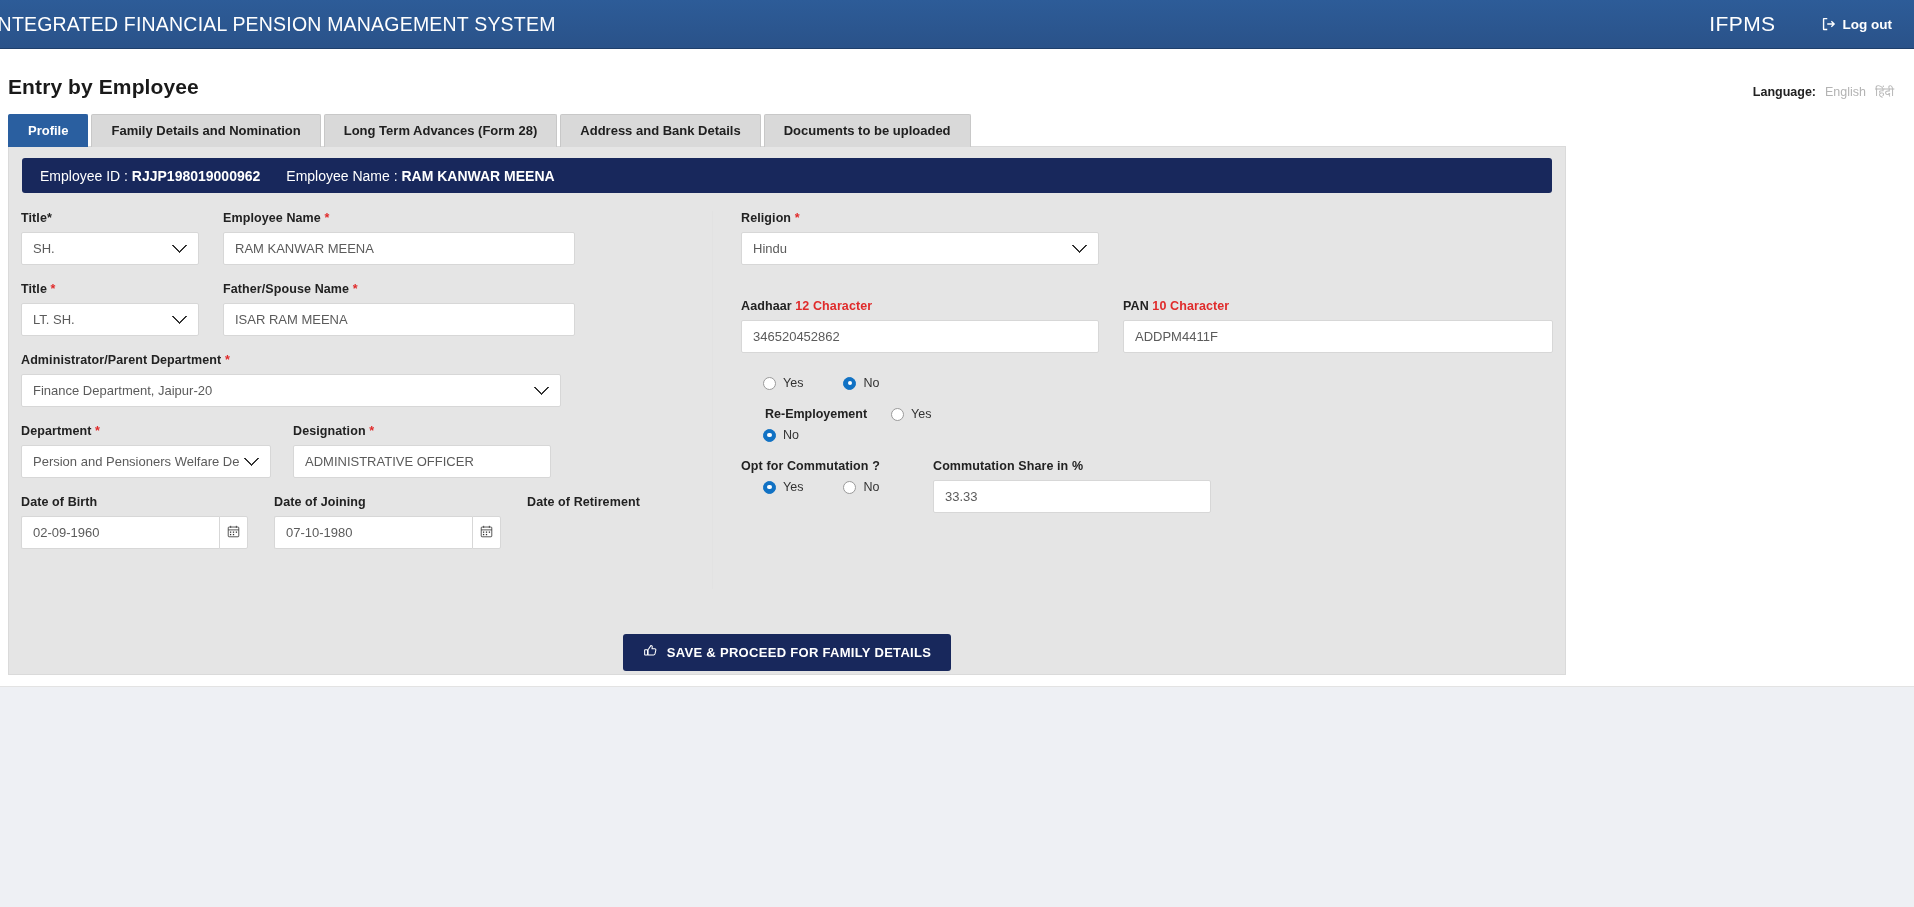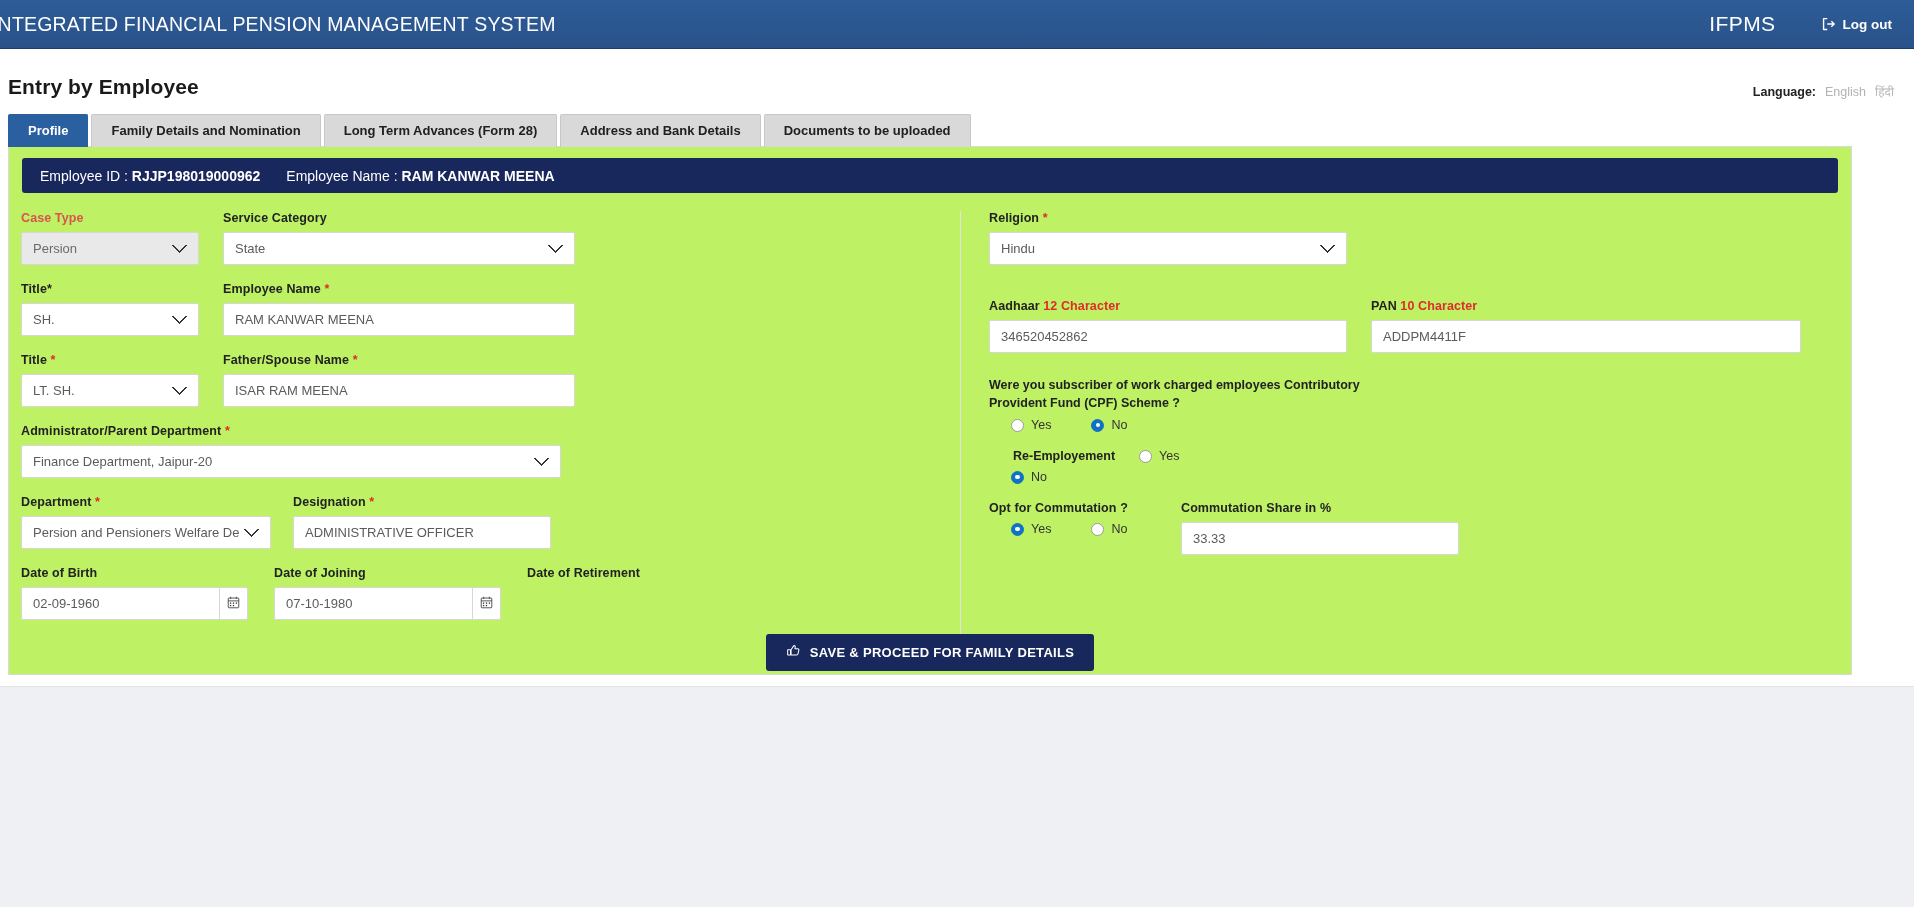--- a/index.html
+++ b/index.html
@@ -109,23 +109,23 @@
     background: #2a5fa0;
     border-color: #2a5fa0;
     color: #ffffff;
   }
 
   
   .panel {
     position: absolute;
     left: 8px;
     top: 146px;
-    width: 1844px;
+    width: 1558px;
     height: 529px;
-    background: #bef264;
+    background: #e5e5e5;
     border: 1px solid #dadada;
   }
   .emp-banner {
     margin: 11px 13px 0 13px;
     height: 35px;
     background: #18285c;
     border-radius: 3px;
     color: #ffffff;
     display: flex;
     align-items: center;
@@ -362,34 +362,20 @@
     <div>
       <span class="lbl">Employee Name :</span>
       <span class="val">RAM KANWAR MEENA</span>
     </div>
   </div>
 
   <div class="form-body">
 
     <div class="col-left">
 
-      <div class="row">
-        <div class="fg mr24">
-          <label class="flbl red">Case Type</label>
-          <select class="ctrl w-small disabled">
-            <option>Persion</option>
-          </select>
-        </div>
-        <div class="fg">
-          <label class="flbl">Service Category</label>
-          <select class="ctrl w-mid">
-            <option>State</option>
-          </select>
-        </div>
-      </div>
 
       <div class="row">
         <div class="fg mr24">
           <label class="flbl">Title*</label>
           <select class="ctrl w-small">
             <option>SH.</option>
           </select>
         </div>
         <div class="fg">
           <label class="flbl"><span>Employee Name</span> <span class="req">*</span></label>
@@ -498,21 +484,20 @@
           <label class="flbl"><span>Aadhaar</span> <span class="sub-red">12 Character</span></label>
           <input class="ctrl r-aadhaar" type="text" value="346520452862" style="">
         </div>
         <div class="fg">
           <label class="flbl"><span>PAN</span> <span class="sub-red">10 Character</span></label>
           <input class="ctrl r-pan" type="text" value="ADDPM4411F" style="">
         </div>
       </div>
 
       <div class="fg" style="margin-top:6px;">
-        <div class="q-text">Were you subscriber of work charged employees Contributory Provident Fund (CPF) Scheme ?</div>
         <div class="radio-line indent">
           <span class="rad"></span>
           <span>Yes</span>
           <span style="width:26px;display:inline-block;"></span>
           <span class="rad on"></span>
           <span>No</span>
         </div>
       </div>
 
       <div class="fg" style="margin-top:14px;">

